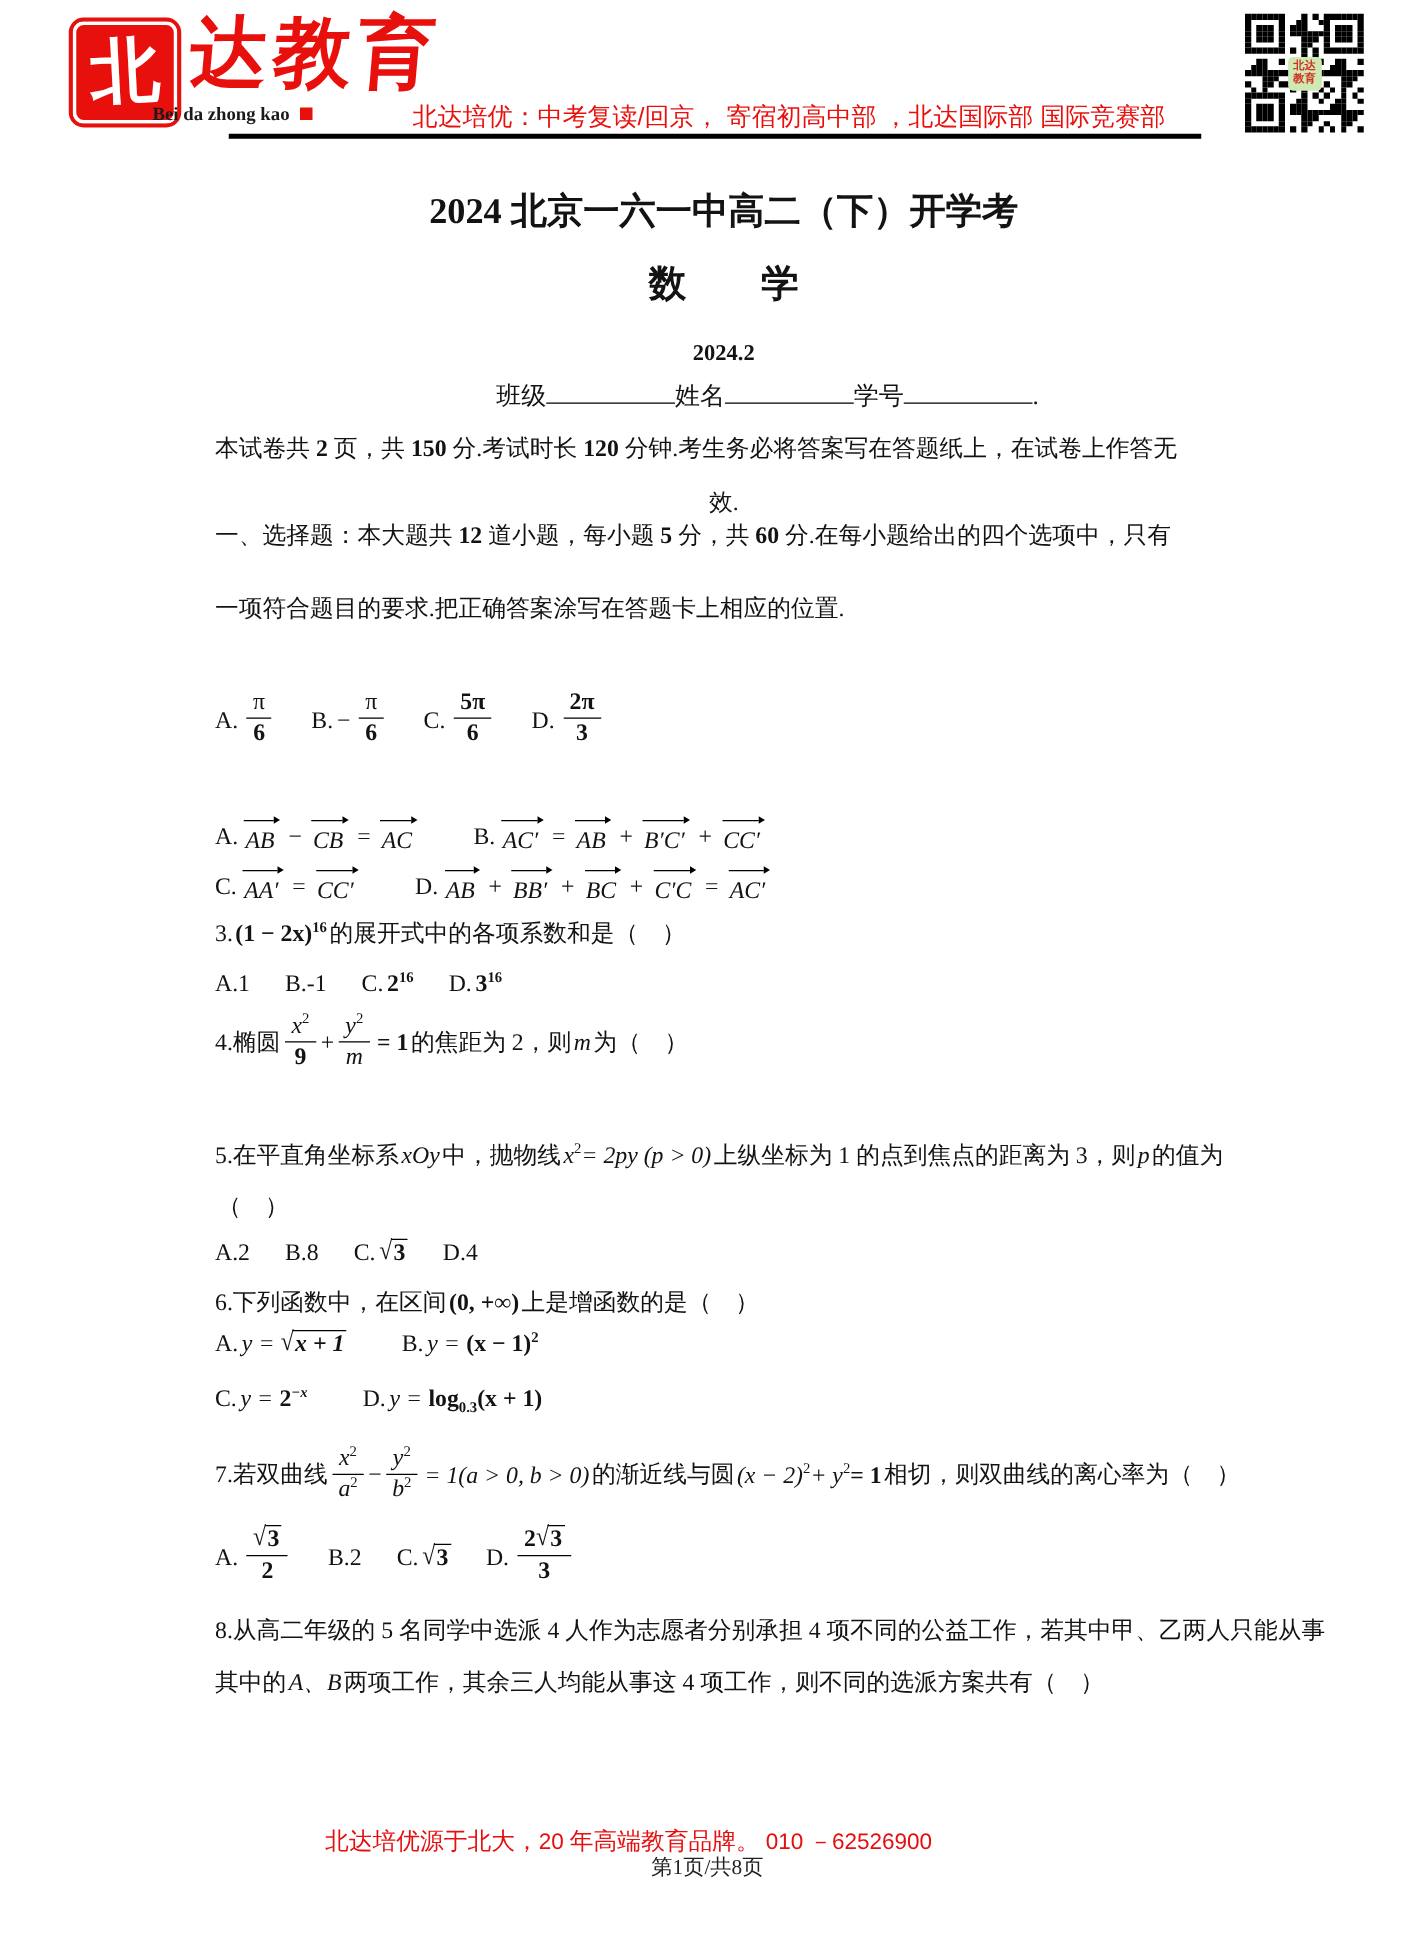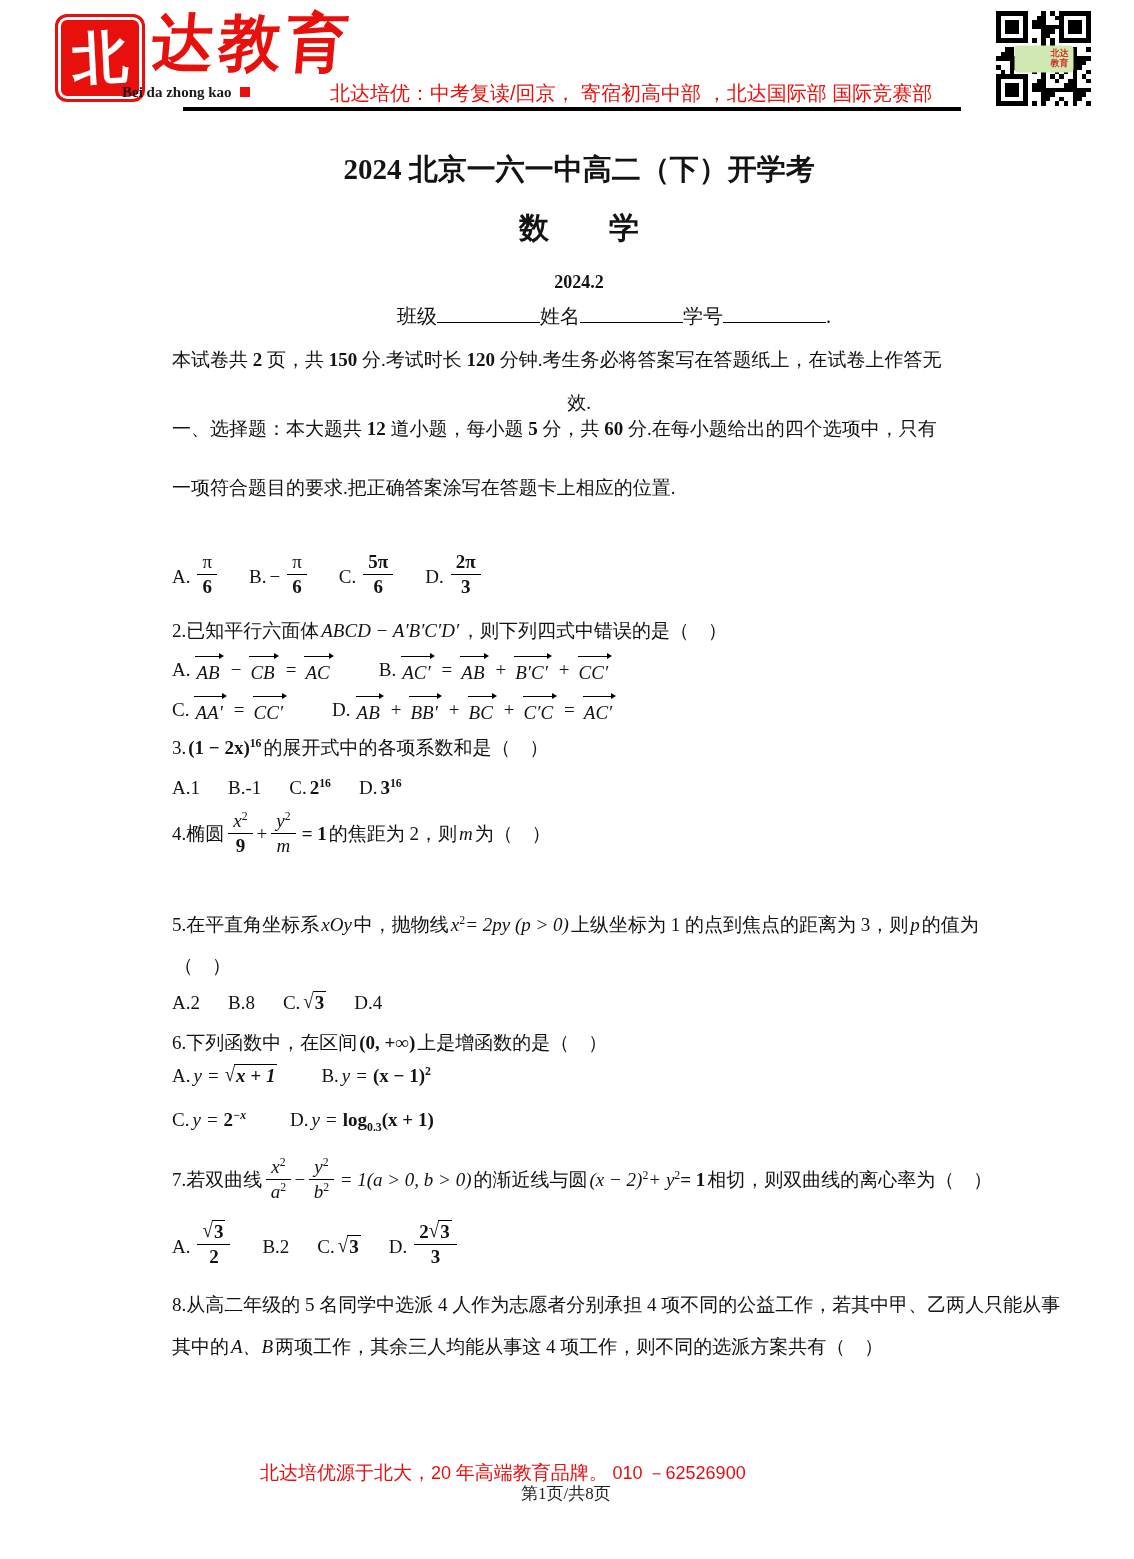--- a/index.html
+++ b/index.html
@@ -31,21 +31,21 @@
   .rule { position:absolute; left:183px; top:107px; width:778px; height:4px; background:#000; }
 
   .qr { position:absolute; left:996px; top:11px; width:95px; height:95px; background:#fff; }
   .qr-grid { display:grid; grid-template-columns:repeat(21,4.5px); grid-auto-rows:4.5px; }
   .qm { width:4.5px; height:4.5px; }
   .qm.on { background:#000; }
   .qr-center {
     position:absolute; left:50%; top:50%; transform:translate(-50%,-50%);
     width:27px; height:27px; background:#cfe8b4; border-radius:4px;
     display:flex; flex-direction:column; align-items:center; justify-content:center;
-    font-size:9px; line-height:1.1; color:#d03022; font-weight:bold;padding-left:32px;
+    font-size:9px; line-height:1.1; color:#d03022; font-weight:bold;
   }
 
   
   .title-main { font-size:29px; font-weight:bold; }
   .subject { font-size:30px; font-weight:bold; white-space:pre; }
   .date { font-size:18px; font-weight:bold; }
   .fields { font-size:20px;margin-left:35px; }
   .blank { display:inline-block; width:103px; height:0.95em; border-bottom:1.6px solid #000; }
 
   
@@ -589,23 +589,20 @@
       </span>
     <span class="opt">
         <span>D.</span>
         <span class="frac">
           <span class="fn b">2π</span>
           <span class="fd b">3</span>
         </span>
       </span>
   </div>
 
-  <div class="line" style="left:160px; top:618px">
-    <span>2.</span><span>已知平行六面体</span><span class="m it">ABCD − A′B′C′D′</span><span>，则下列四式中错误的是（　）</span>
-  </div>
   <div class="line opts wide" style="left:160px; top:653px">
     <span class="opt">
         <span>A.</span>
         <span class="vec">AB</span>
         <span class="op">−</span>
         <span class="vec">CB</span>
         <span class="op">=</span>
         <span class="vec">AC</span>
       </span>
     <span class="opt">

